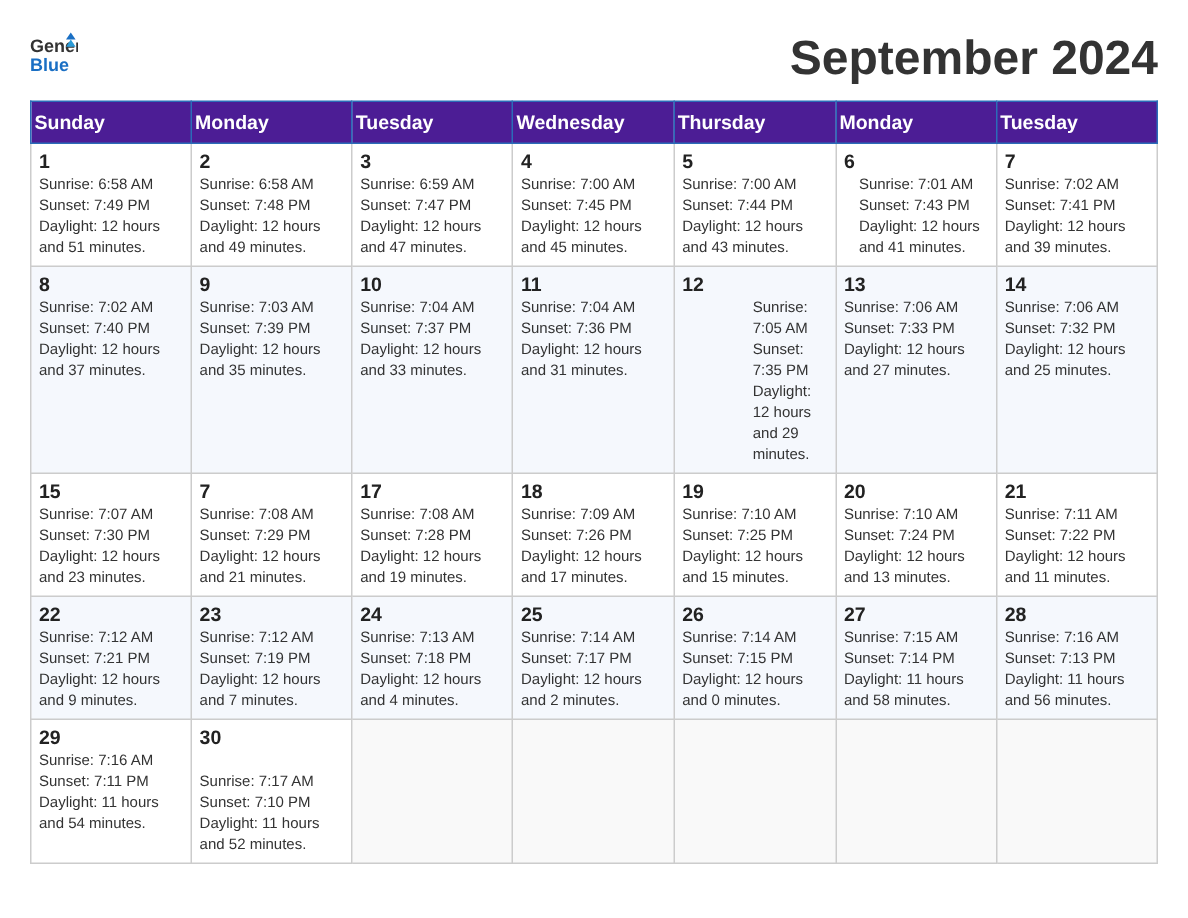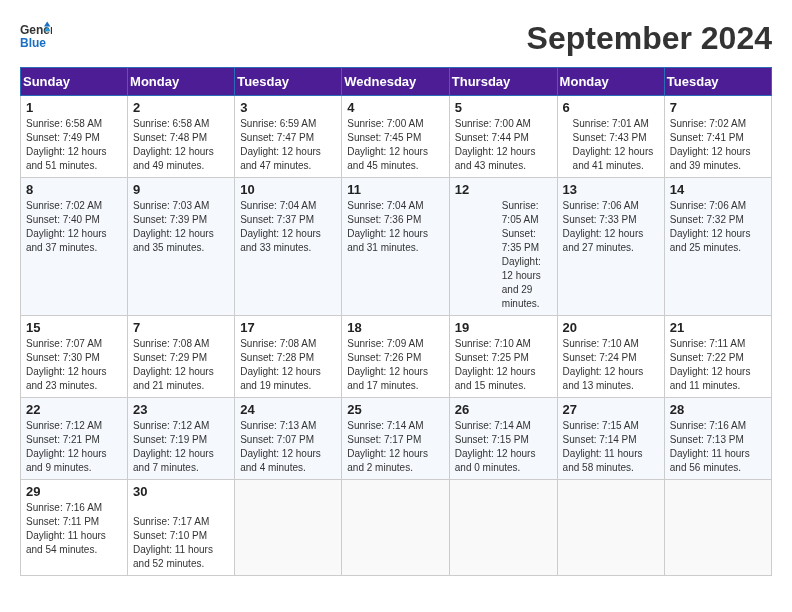--- a/index.html
+++ b/index.html
@@ -271,21 +271,21 @@
         <td>
           <div class="day-number">23</div>
           <div class="day-info" style="white-space: pre-line;">Sunrise: 7:12 AM
 Sunset: 7:19 PM
 Daylight: 12 hours
 and 7 minutes.</div>
         </td>
         <td>
           <div class="day-number">24</div>
           <div class="day-info" style="white-space: pre-line;">Sunrise: 7:13 AM
-Sunset: 7:07 PM
+Sunset: 7:18 PM
 Daylight: 12 hours
 and 4 minutes.</div>
         </td>
         <td>
           <div class="day-number">25</div>
           <div class="day-info" style="white-space: pre-line;">Sunrise: 7:14 AM
 Sunset: 7:17 PM
 Daylight: 12 hours
 and 2 minutes.</div>
         </td>

